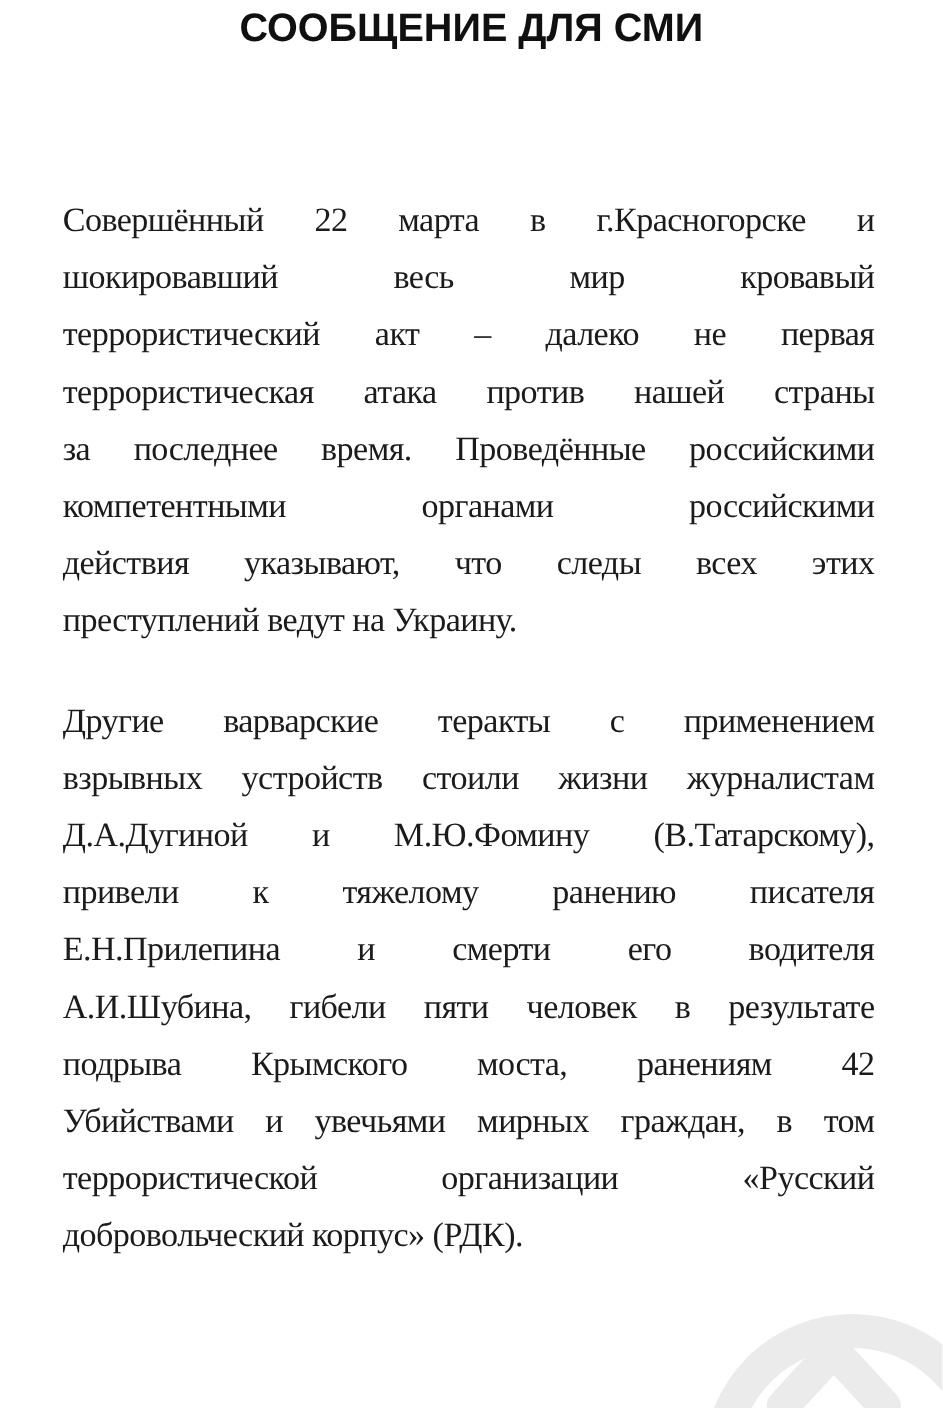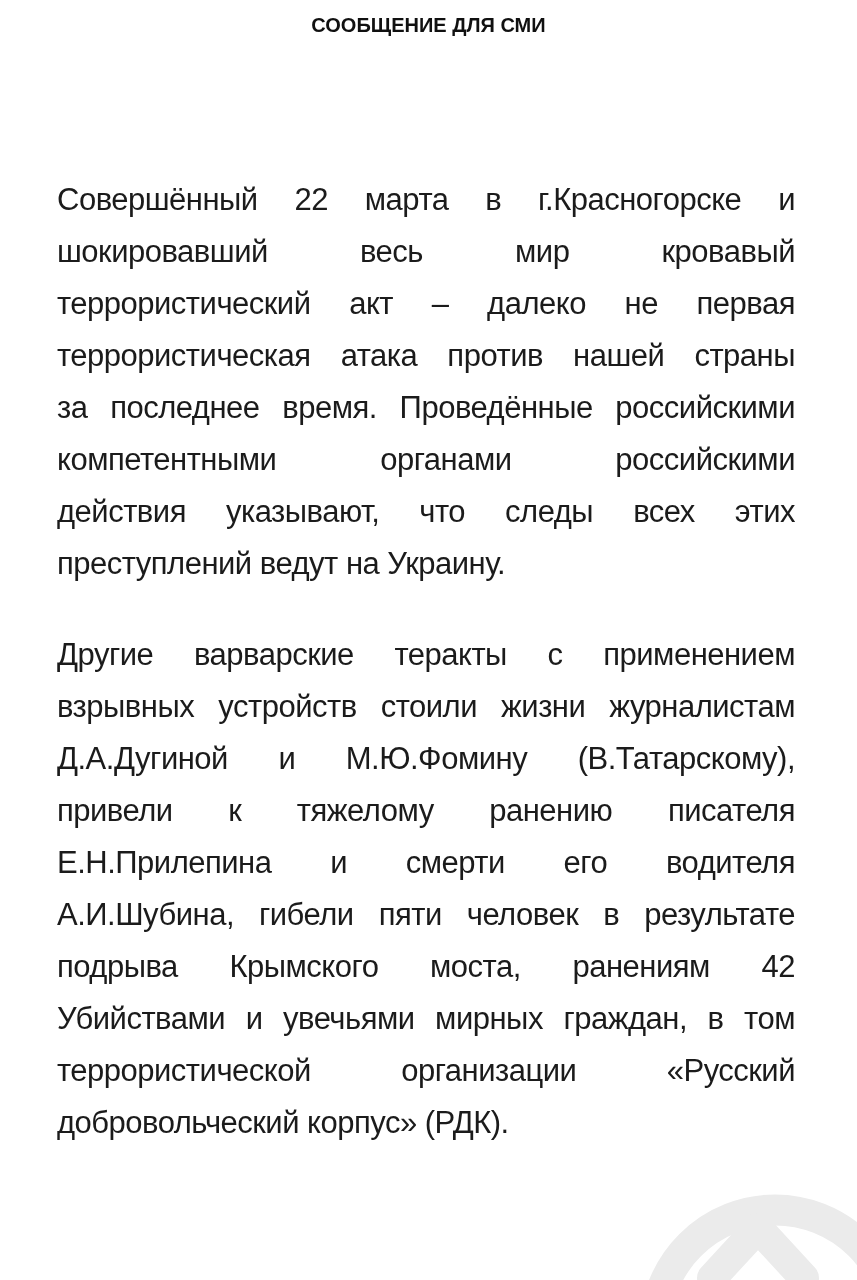--- a/index.html
+++ b/index.html
@@ -18,37 +18,38 @@
     overflow: hidden;
     font-family: "Liberation Sans", sans-serif;
     color: var(--text);
   }
   .title {
     position: absolute;
     top: 5px;
     left: 0;
     right: 0;
     text-align: center;
-    font-size: 20px;
+    font-size: 36px;
     line-height: 40px;
     font-weight: 700;
     letter-spacing: 0px;
     color: var(--title);
     z-index: 2;
   }
   .content {
     position: absolute;
     top: 174px;
     left: 57px;
     width: 738px;
     z-index: 2;
     font-size: 31px;
     line-height: 52px;
     letter-spacing: -0.5px;
     color: var(--text);
+    font-family: Liberation Serif, serif;
   }
   .paragraph { margin-bottom: 39px; }
   .paragraph:last-child { margin-bottom: 0; margin-top: 24px; }
   .line {
     height: 52px;
     overflow: hidden;
     text-align: justify;
     
     text-align-last: justify;
     white-space: normal;

